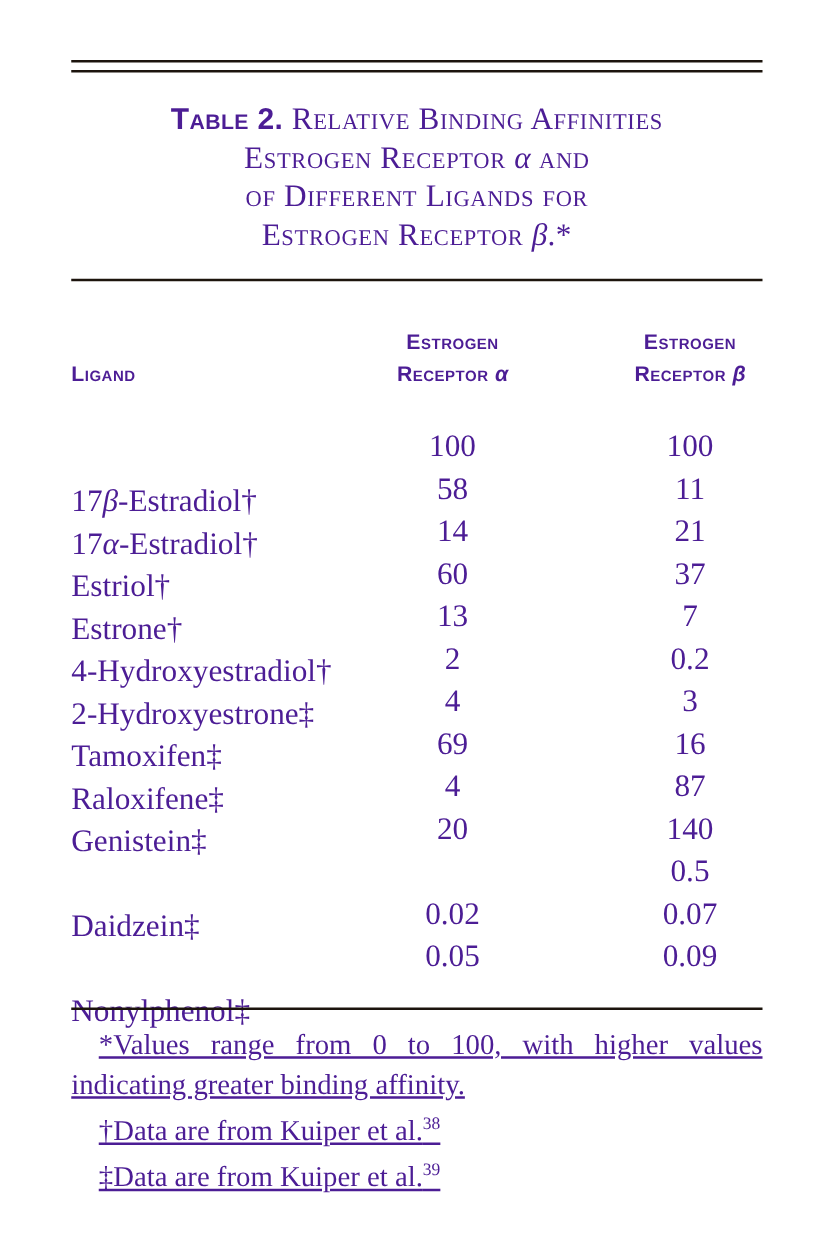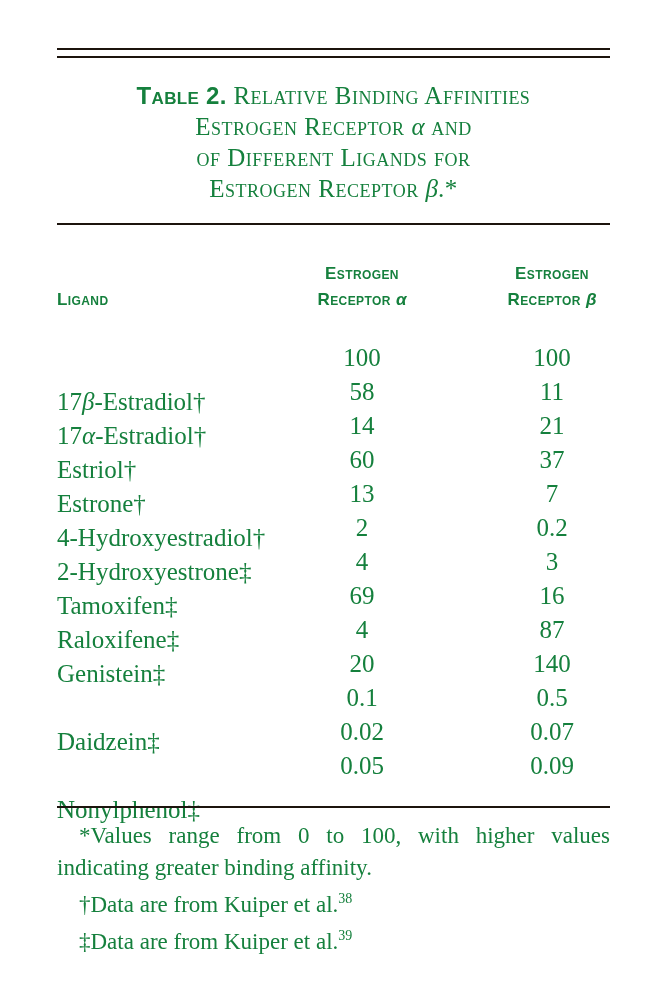--- a/index.html
+++ b/index.html
@@ -1,18 +1,18 @@
 <!DOCTYPE html>
 <html><head>
 <meta charset="utf-8">
 <style>
   html,body{margin:0;padding:0;background:#ffffff;}
   .page{
     position:relative;width:666px;height:1004px;background:#ffffff;overflow:hidden;
-    font-family:"Liberation Serif","DejaVu Serif",serif;color:#15803d;
+    font-family:"Liberation Serif","DejaVu Serif",serif;color:#4c1d95;
   }
   
   .rule-double{position:absolute;left:57px;width:553px;top:48px;height:10px;box-sizing:border-box;
     border-top:2px solid #1c140d;border-bottom:2px solid #1c140d;}
   .rule-single{position:absolute;left:57px;width:553px;height:2px;background:#1c140d;}
   .rule-mid{top:223px;}
   .rule-bottom{top:806px;}
   
   .title{position:absolute;left:57px;top:80px;width:553px;text-align:center;
     font-size:25px;line-height:31px;font-variant:small-caps;letter-spacing:0.5px;}
@@ -29,21 +29,21 @@
   .th-beta{left:429px;}
   
   .tbody{position:absolute;left:57px;top:341px;width:553px;font-size:25px;}
   .trow{position:relative;height:34px;line-height:34px;white-space:nowrap;}
   .ligand{display:inline-block;margin-top:44px;}
   .num{position:absolute;top:0;width:120px;text-align:center;}
   .col-a{left:245px;}
   .col-b{left:435px;}
   
   .footnotes{position:absolute;left:57px;top:820px;width:553px;font-size:23px;line-height:32px;}
-  .footnote{margin:0 0 5px 0;text-indent:22px;text-align:justify;}
+  .footnote{margin:0 0 5px 0;text-indent:22px;text-align:justify;text-decoration:underline;}
   .footnote sup{font-size:14px;line-height:0;}
   i{font-style:italic;}
 </style>
 </head>
 <body>
 
 <div class="page">
 
   <div class="rule-double"></div>
 
@@ -75,21 +75,21 @@
       <div class="trow"><span class="ligand">17<i>β</i>-Estradiol†</span><span class="num col-a">100</span><span class="num col-b">100</span></div>
       <div class="trow"><span class="ligand">17<i>α</i>-Estradiol†</span><span class="num col-a">58</span><span class="num col-b">11</span></div>
       <div class="trow"><span class="ligand">Estriol†</span><span class="num col-a">14</span><span class="num col-b">21</span></div>
       <div class="trow"><span class="ligand">Estrone†</span><span class="num col-a">60</span><span class="num col-b">37</span></div>
       <div class="trow"><span class="ligand">4-Hydroxyestradiol†</span><span class="num col-a">13</span><span class="num col-b">7</span></div>
       <div class="trow"><span class="ligand">2-Hydroxyestrone‡</span><span class="num col-a">2</span><span class="num col-b">0.2</span></div>
       <div class="trow"><span class="ligand">Tamoxifen‡</span><span class="num col-a">4</span><span class="num col-b">3</span></div>
       <div class="trow"><span class="ligand">Raloxifene‡</span><span class="num col-a">69</span><span class="num col-b">16</span></div>
       <div class="trow"><span class="ligand">Genistein‡</span><span class="num col-a">4</span><span class="num col-b">87</span></div>
       <div class="trow"><span class="num col-a">20</span><span class="num col-b">140</span></div>
-      <div class="trow"><span class="ligand">Daidzein‡</span><span class="num col-a">0.1</span><span class="num col-b">0.5</span></div>
+      <div class="trow"><span class="ligand">Daidzein‡</span><span class="num col-b">0.5</span></div>
       <div class="trow"><span class="num col-a">0.02</span><span class="num col-b">0.07</span></div>
       <div class="trow"><span class="ligand">Nonylphenol‡</span><span class="num col-a">0.05</span><span class="num col-b">0.09</span></div>
     </div>
 
   <div class="rule-single rule-bottom"></div>
 
   <div class="footnotes">
       <p class="footnote"><span>*Values range from 0 to 100, with higher values indicating greater binding affinity.</span></p>
       <p class="footnote"><span>†Data are from Kuiper et al.</span><sup>38</sup></p>
       <p class="footnote"><span>‡Data are from Kuiper et al.</span><sup>39</sup></p>

